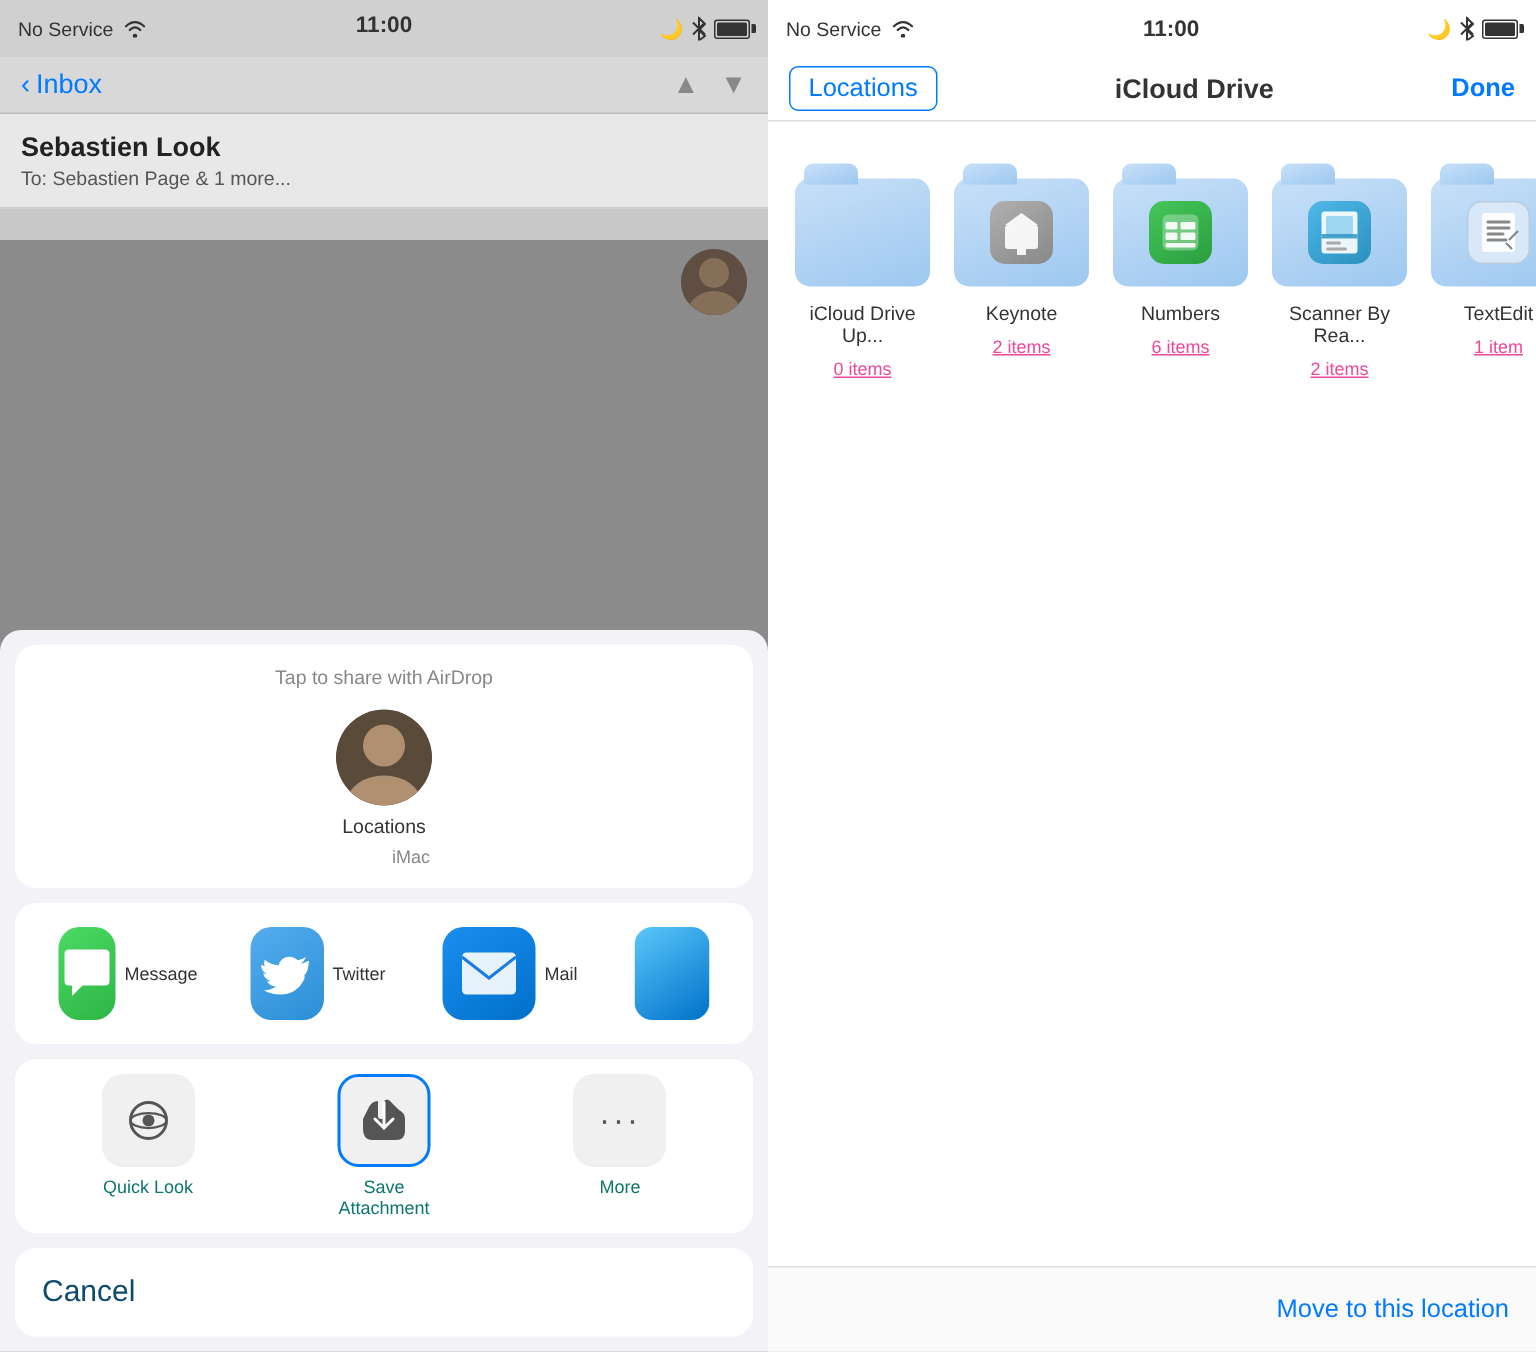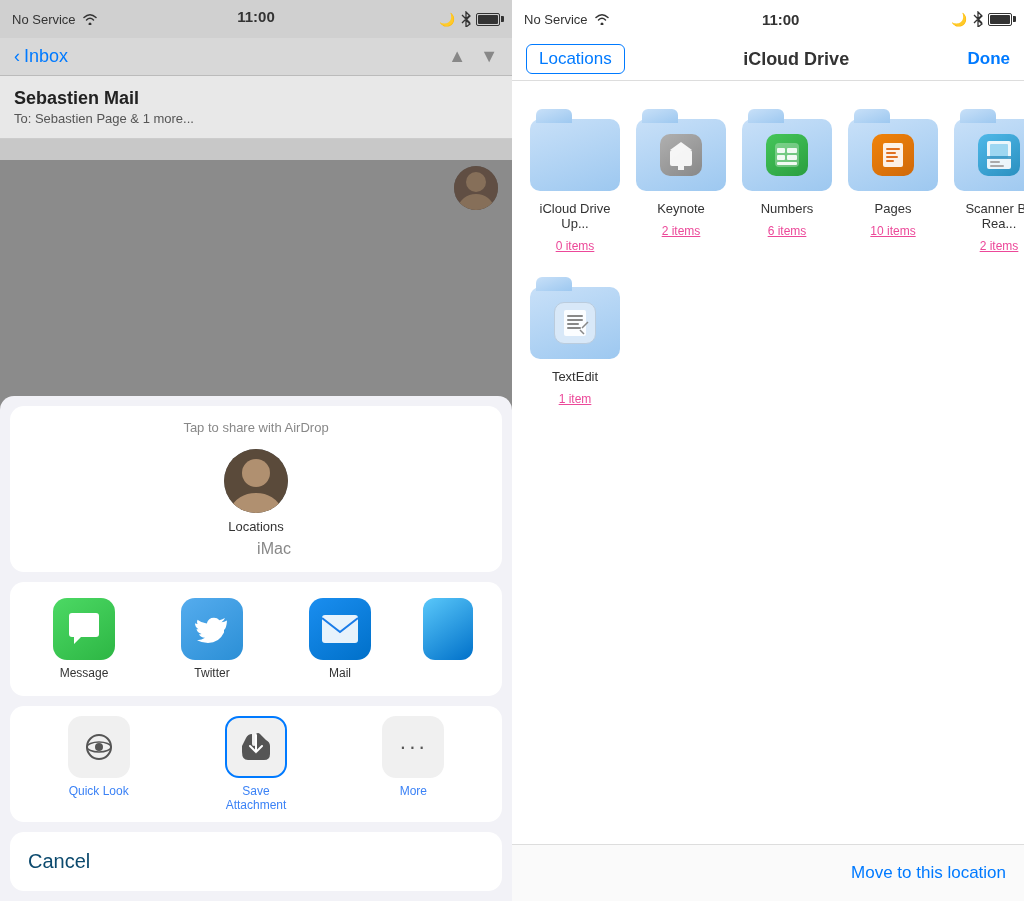--- a/index.html
+++ b/index.html
@@ -154,39 +154,39 @@
       justify-content: center;
       color: #fff;
       font-size: 28px;
     }
     .airdrop-name {
       font-size: 13px;
       color: #333;
       font-weight: 500;
     }
     .airdrop-device {
-      font-size: 16px;
+      font-size: 12px;
       color: #888;
       margin-left: 36px;
     }
 
     
     .apps-section {
       background: white;
       border-radius: 14px;
       margin: 0 10px 10px;
       padding: 16px 10px;
     }
     .apps-row {
       display: flex;
       justify-content: space-around;
     }
     .app-item {
       display: flex;
-      flex-direction: column;
+      flex-direction: row;
       align-items: center;
       gap: 6px;
       width: 90px;
       text-align: right;
     }
     .app-icon {
       width: 62px;
       height: 62px;
       border-radius: 14px;
       display: flex;
@@ -230,21 +230,21 @@
       display: flex;
       align-items: center;
       justify-content: center;
       font-size: 28px;
     }
     .action-icon-circle.selected {
       border: 2px solid #007AFF;
     }
     .action-label {
       font-size: 12px;
-      color: #3b82f6;
+      color: #0f766e;
       text-align: center;
     }
 
     
     .cancel-btn {
       background: white;
       margin: 0 10px 10px;
       border-radius: 14px;
       text-align: left;
       padding: 18px;
@@ -450,21 +450,21 @@
 
   <div class="mail-preview" style="position:relative;">
     <div class="mail-avatar">
 
       <svg width="44" height="44" viewBox="0 0 44 44">
         <rect width="44" height="44" fill="#8a7060"></rect>
         <circle cx="22" cy="16" r="10" fill="#c0a080"></circle>
         <path d="M2 44 Q8 28 22 28 Q36 28 42 44Z" fill="#c0a080"></path>
       </svg>
     </div>
-    <div class="mail-sender">Sebastien Mail</div>
+    <div class="mail-sender">Sebastien Look</div>
     <div class="mail-to">To: Sebastien Page &amp; 1 more...</div>
   </div>
 
   <div class="share-sheet">
     <div class="share-sheet-content">
 
       <div class="airdrop-section">
         <div class="airdrop-hint">Tap to share with AirDrop</div>
         <div class="airdrop-person">
           <div class="airdrop-avatar">
@@ -627,37 +627,20 @@
               <rect x="15" y="15" width="10" height="5" rx="1" fill="white" opacity="0.9"></rect>
               <rect x="5" y="22" width="20" height="3" rx="1" fill="white" opacity="0.9"></rect>
             </svg>
           </div>
         </div>
       </div>
       <div class="folder-name">Numbers</div>
       <div class="folder-count">6 items</div>
     </div>
 
-    <div class="folder-item">
-      <div class="folder-icon">
-        <div class="folder-bg">
-          <div class="folder-app-icon pages-icon">
-            <svg width="30" height="30" viewBox="0 0 30 30">
-              <rect x="5" y="3" width="20" height="24" rx="2" fill="white" opacity="0.9"></rect>
-              <rect x="8" y="8" width="14" height="2" rx="1" fill="#e07020"></rect>
-              <rect x="8" y="12" width="10" height="2" rx="1" fill="#e07020"></rect>
-              <rect x="8" y="16" width="12" height="2" rx="1" fill="#e07020"></rect>
-              <rect x="8" y="20" width="8" height="2" rx="1" fill="#e07020"></rect>
-            </svg>
-          </div>
-        </div>
-      </div>
-      <div class="folder-name">Pages</div>
-      <div class="folder-count">10 items</div>
-    </div>
 
     <div class="folder-item">
       <div class="folder-icon">
         <div class="folder-bg">
           <div class="folder-app-icon scanner-icon">
             <svg width="34" height="34" viewBox="0 0 34 34">
               <rect x="5" y="3" width="24" height="28" rx="2" fill="white" opacity="0.9"></rect>
               <rect x="8" y="6" width="18" height="14" rx="1" fill="#4fb8e8" opacity="0.5"></rect>
               <rect x="5" y="18" width="24" height="3" fill="#2a90c0" opacity="0.8"></rect>
               <rect x="8" y="23" width="10" height="2" rx="1" fill="#aaa"></rect>

